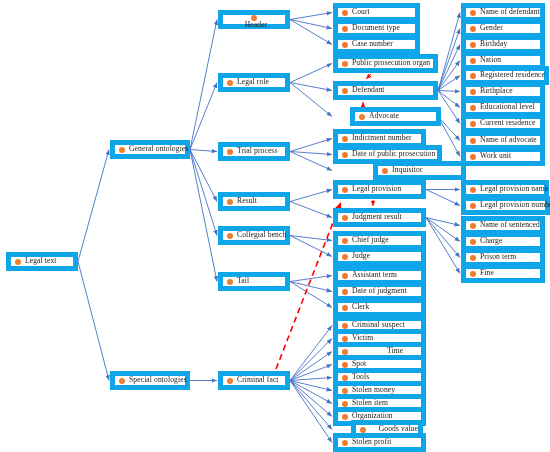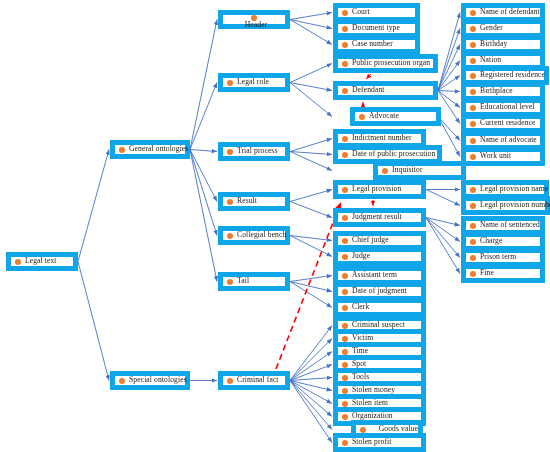--- a/index.html
+++ b/index.html
@@ -230,21 +230,21 @@
         <span class="label">Clerk</span>
       </div>
       <div class="node" style="left: 333px; top: 316px; width: 93px;">
         <span class="bullet"></span>
         <span class="label">Criminal suspect</span>
       </div>
       <div class="node" style="left: 333px; top: 329px; width: 93px;">
         <span class="bullet"></span>
         <span class="label">Victim</span>
       </div>
-      <div class="node" style="left: 333px; top: 342px; width: 93px;">
+      <div class="node" style="left: 333px; top: 342px; width: 93px; gap: 35px;">
         <span class="bullet"></span>
         <span class="label">Time</span>
       </div>
       <div class="node" style="left: 333px; top: 355px; width: 93px;">
         <span class="bullet"></span>
         <span class="label">Spot</span>
       </div>
       <div class="node" style="left: 333px; top: 368px; width: 93px;">
         <span class="bullet"></span>
         <span class="label">Tools</span>

